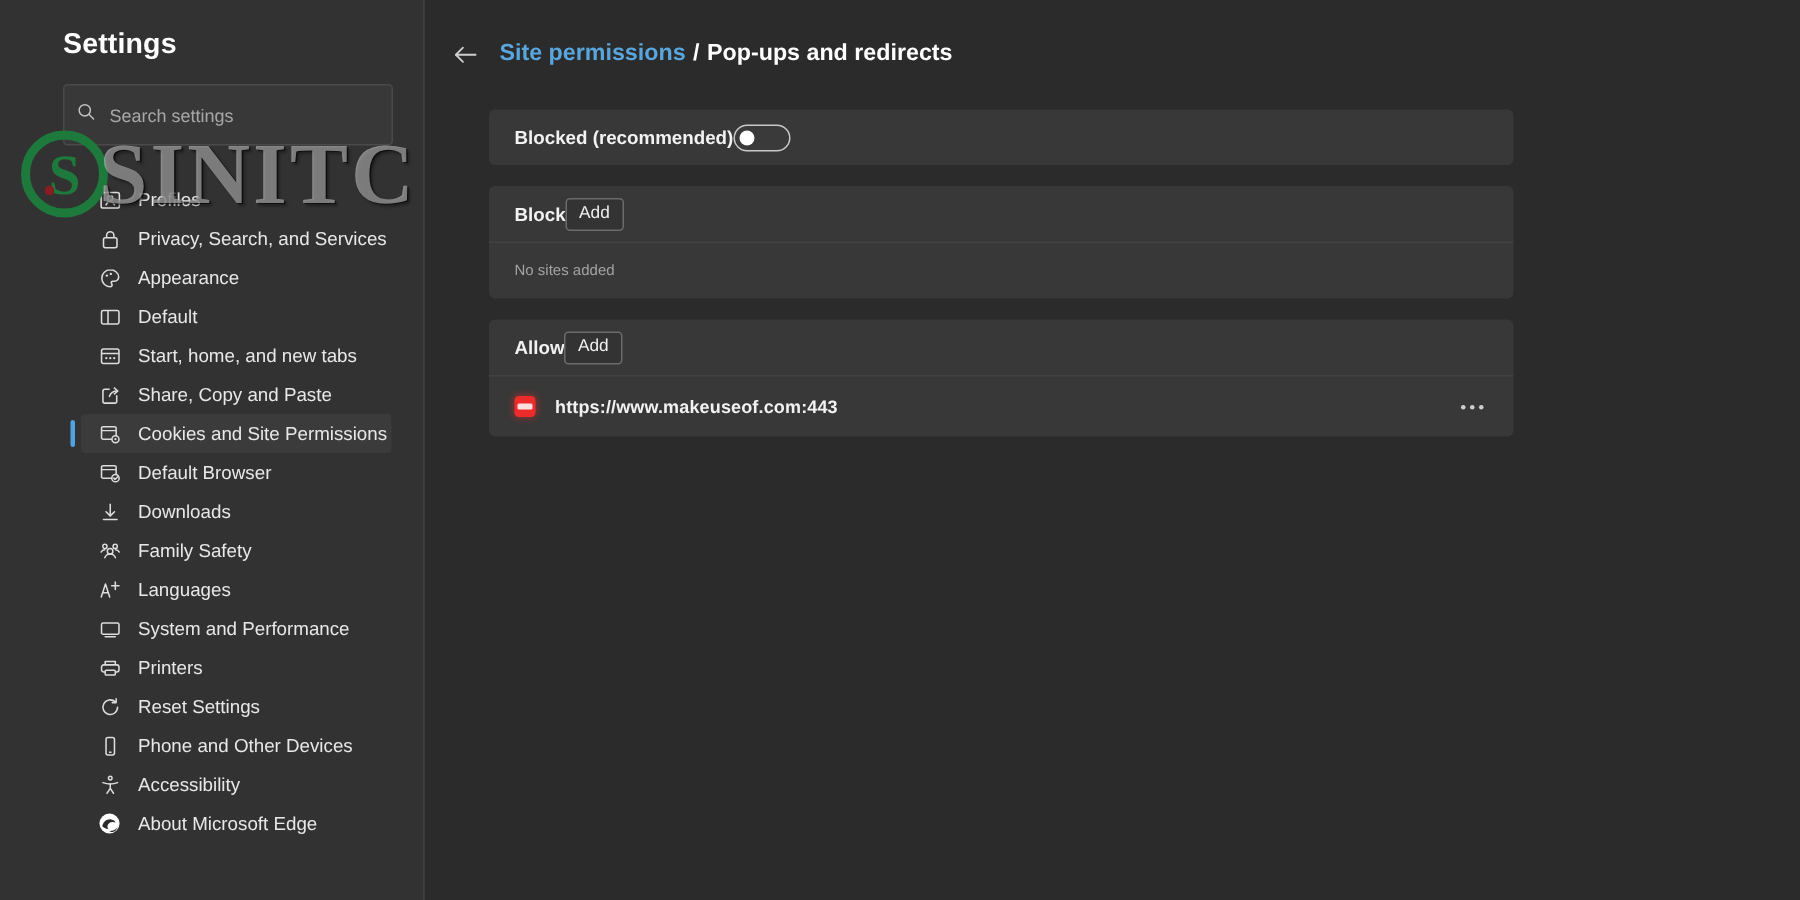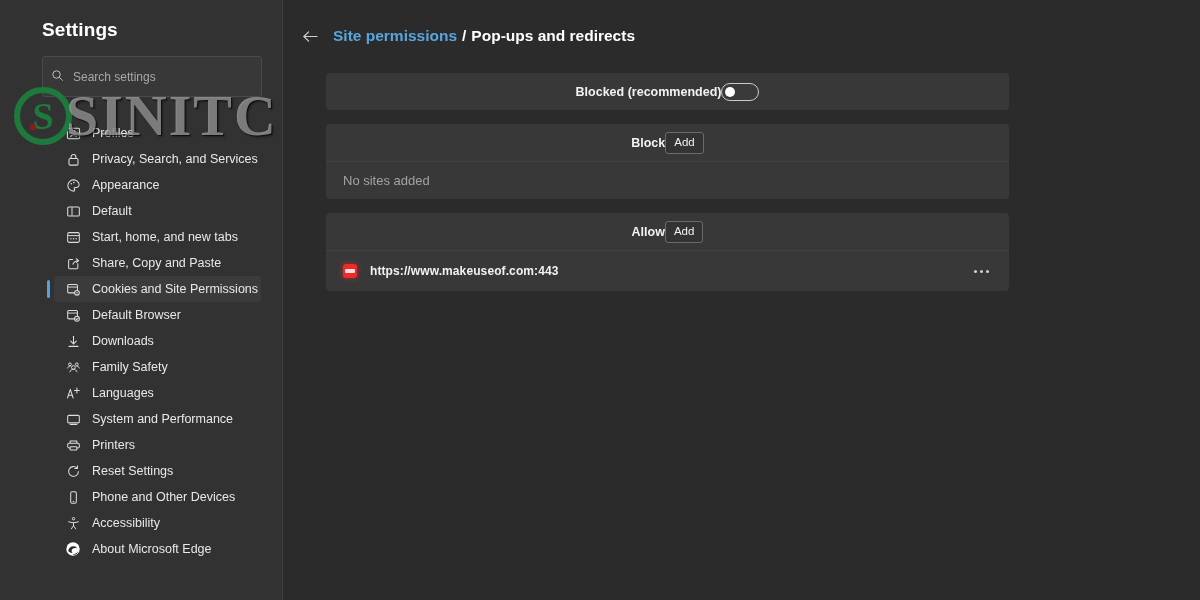--- a/index.html
+++ b/index.html
@@ -184,39 +184,39 @@
     background: #383838;
     border-radius: 4px;
     width: 683px;
     margin-bottom: 14px;
     overflow: hidden;
   }
 
   .card-row {
     display: flex;
     align-items: center;
-    justify-content: center;
+    justify-content: flex-start;
     height: 37px;
     padding: 0 17px;
   }
 
   .card-row .row-title {
     font-size: 12.5px;
     font-weight: bold;
     color: #f2f2f2;
   }
 
   .card-divider { height: 1px; background: #434343; }
 
   .empty-row {
     height: 37px;
     display: flex;
     align-items: center;
     padding: 0 17px;
-    font-size: 13px;
+    font-size: 10px;
     color: #a3a3a3;
   }
 
   
   .toggle {
     width: 38px;
     height: 18px;
     border-radius: 10px;
     border: 1px solid #c9c9c9;
     background: #3a3a3a;

